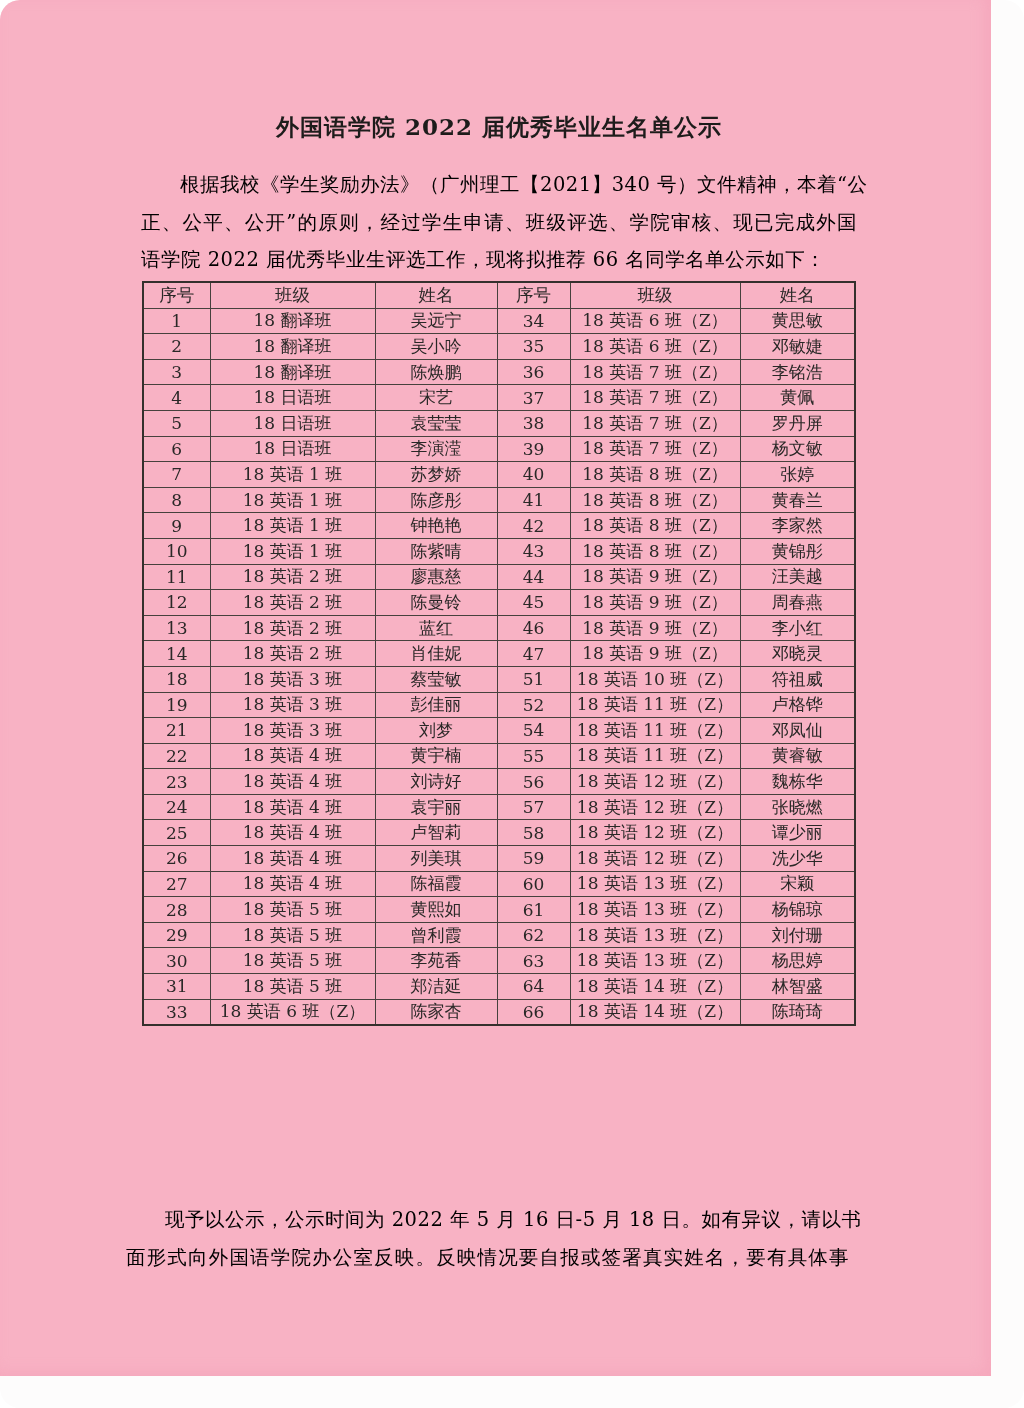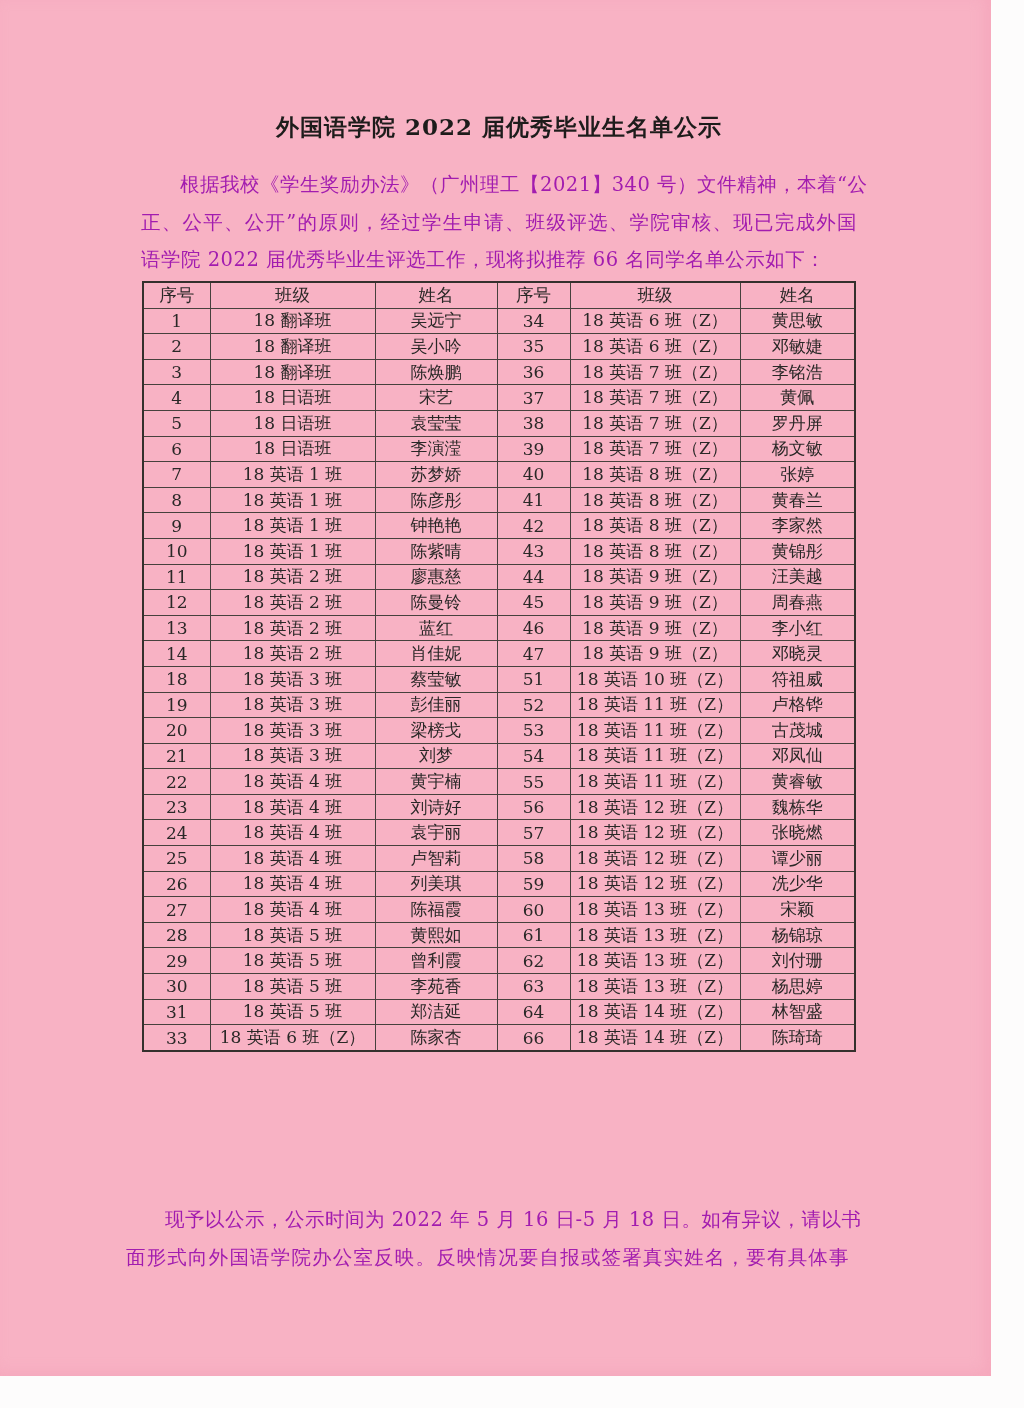--- a/index.html
+++ b/index.html
@@ -9,20 +9,21 @@
     width: 1024px;
     height: 1408px;
     font-family: "DejaVu Serif", "Liberation Serif", serif;
   }
   .canvas {
     position: relative;
     width: 1024px;
     height: 1408px;
     background: #fdfcfc;
     overflow: hidden;
+    border-radius: 20px;
   }
   .page {
     position: absolute;
     left: 0;
     top: 0;
     width: 991px;
     height: 1376px;
     background: var(--paper, #f8b2c4);
     box-shadow: inset -6px -4px 14px rgba(240,150,175,0.35);
     color: var(--ink, #262524);
@@ -36,21 +37,21 @@
     font-size: 23px;
     font-weight: bold;
     letter-spacing: 1px;
     color: #1d1c1b;
     white-space: nowrap;
   }
   .para {
     position: absolute;
     width: 716px;
     font-size: 19.5px;
-    color: #a21caf;
+    color: #000000;
   }
   .para .line {
     height: 37.6px;
     line-height: 37.6px;
     text-align: justify;
     text-align-last: justify;
     white-space: nowrap;
     letter-spacing: 0.5px;
   }
   .para .line.indent { padding-left: 39px; box-sizing: border-box; }
@@ -243,28 +244,20 @@
           </tr>
           <tr>
             <td>19</td>
             <td>18 英语 3 班</td>
             <td>彭佳丽</td>
             <td>52</td>
             <td>18 英语 11 班（Z）</td>
             <td>卢格铧</td>
           </tr>
           <tr>
-            <td>20</td>
-            <td>18 英语 3 班</td>
-            <td>梁榜戈</td>
-            <td>53</td>
-            <td>18 英语 11 班（Z）</td>
-            <td>古茂城</td>
-          </tr>
-          <tr>
             <td>21</td>
             <td>18 英语 3 班</td>
             <td>刘梦</td>
             <td>54</td>
             <td>18 英语 11 班（Z）</td>
             <td>邓凤仙</td>
           </tr>
           <tr>
             <td>22</td>
             <td>18 英语 4 班</td>

